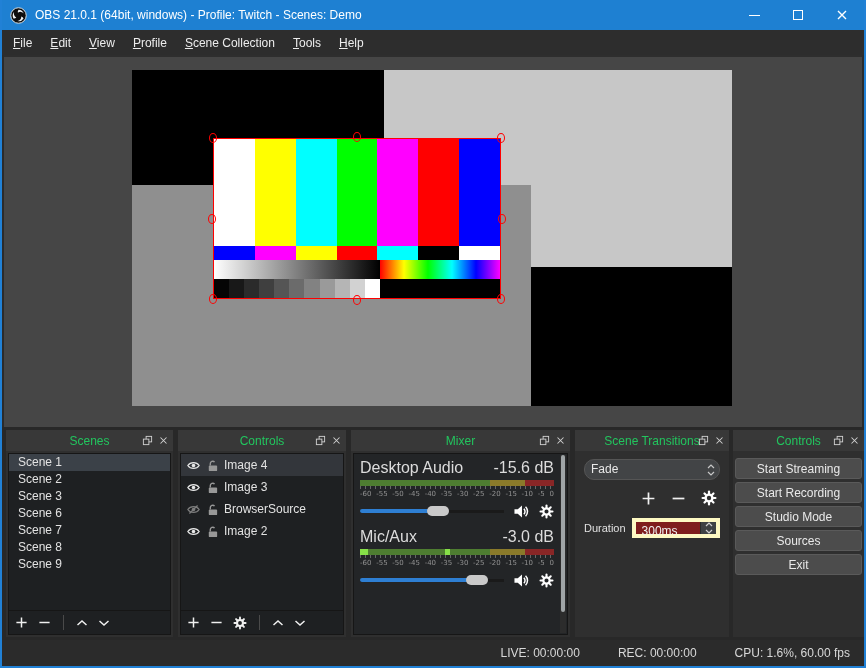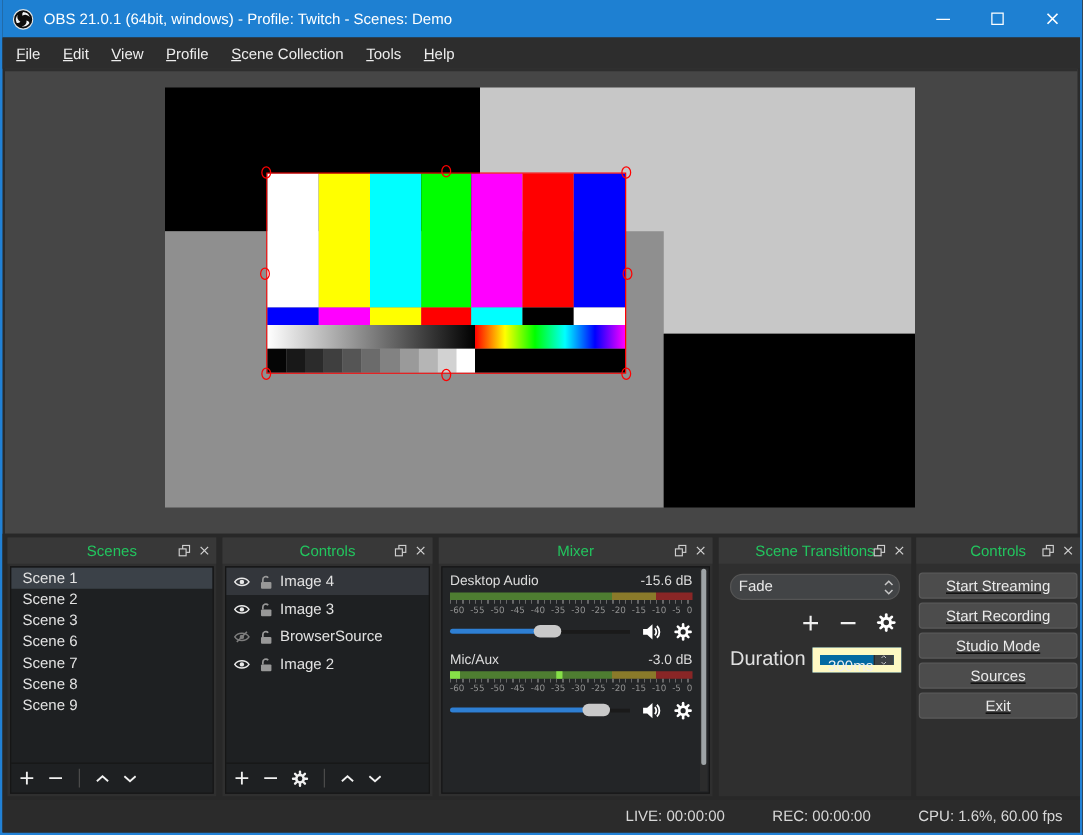--- a/index.html
+++ b/index.html
@@ -81,47 +81,47 @@
 
   .source-row { height:22px; display:flex; align-items:center; gap:5px; padding-left:5px;
     font-size:12px; color:#e2e2e2; }
   .src-selected { background:#33363b; }
 
   
   .mixbox { background:#232527; }
   .mix-scroll { position:absolute; right:1px; top:1px; bottom:1px; width:6px; background:#2c2c2c; }
   .mix-thumb { position:absolute; left:1px; right:1px; top:0; height:88%; background:#9fa4a6; border-radius:2px; }
   .channel { padding:5px 13px 0 6px; }
-  .ch-head { display:flex; justify-content:space-between; font-size:11px; color:#dcdcdc; margin-bottom:3px; }
+  .ch-head { display:flex; justify-content:space-between; font-size:16px; color:#dcdcdc; margin-bottom:3px; }
   .meter { height:6px; position:relative; }
   .meter-seg { position:absolute; top:0; bottom:0; }
   .tickmarks { height:3px; background:repeating-linear-gradient(to right,#7d7d7d 0 1px,transparent 1px 5px); opacity:.75; }
   .ticklabels { display:flex; justify-content:space-between; font-family:"DejaVu Sans",sans-serif;
     font-size:7px; line-height:8px; color:#919191; margin-top:1px; }
   .ch-ctl { display:flex; align-items:center; gap:9px; height:24px; margin-top:1px; }
   .slider { flex:1; height:12px; position:relative; }
   .slider-track { position:absolute; left:0; right:0; top:5px; height:3px; background:#1a1a1a; }
   .slider-fill { position:absolute; left:0; top:4px; height:4px; background:#2e7fd3; border-radius:2px; }
   .slider-handle { position:absolute; top:1px; width:22px; height:10px; background:#c9c9c9; border-radius:5px; }
 
   
   .tr-body { padding:8px 9px 0 9px; }
   .combo { display:flex; align-items:stretch; background:#424446; border:1px solid #555; border-radius:10px; height:21px; }
   .combo-label { flex:1; padding-left:6px; font-size:12px; color:#e8e8e8; line-height:19px; }
   .combo-arrows { width:17px; display:flex; flex-direction:column; align-items:center; justify-content:center; gap:2px; }
   .tr-iconrow { display:flex; justify-content:flex-end; align-items:center; gap:15px; margin-top:10px; padding-right:3px; }
   .dur-row { display:flex; align-items:center; gap:6px; margin-top:12px; }
-  .dur-label { font-size:16px; color:#e0e0e0; }
-  .spin { flex:1; display:flex; height:20px; border:6px solid #fef9c3; background:#0369a1; }
+  .dur-label { font-size:11px; color:#e0e0e0; }
+  .spin { flex:1; display:flex; height:20px; border:4px solid #fef9c3; background:#7f1d1d; }
   .spin-value { flex:1; font-size:12px; color:#f0f0f0; padding-left:6px; line-height:18px; }
   .spin-arrows { width:16px; background:#3e4143; border-left:1px solid #2a2a2a; display:flex;
     flex-direction:column; align-items:center; justify-content:center; gap:2px; }
 
   
-  .ctl-body { padding:5px 2px;text-decoration:underline; }
+  .ctl-body { padding:5px 2px; }
   .ctl-btn { display:block; width:100%; height:21px; margin:2px 0 3px 0; background:#4c4c4c;
     border:1px solid #5a5a5a; border-radius:3px; font-size:12px; color:#e9e9e9;
     font-family:"Liberation Sans","DejaVu Sans",sans-serif; }
 
   
   .statusbar { position:absolute; left:0; right:0; top:640px; height:26px; background:#2b2b2b;
     display:flex; justify-content:flex-end; align-items:center; gap:38px; padding-right:14px;
     font-size:12px; color:#d8d8d8; }
 
   .ic { display:block; }

